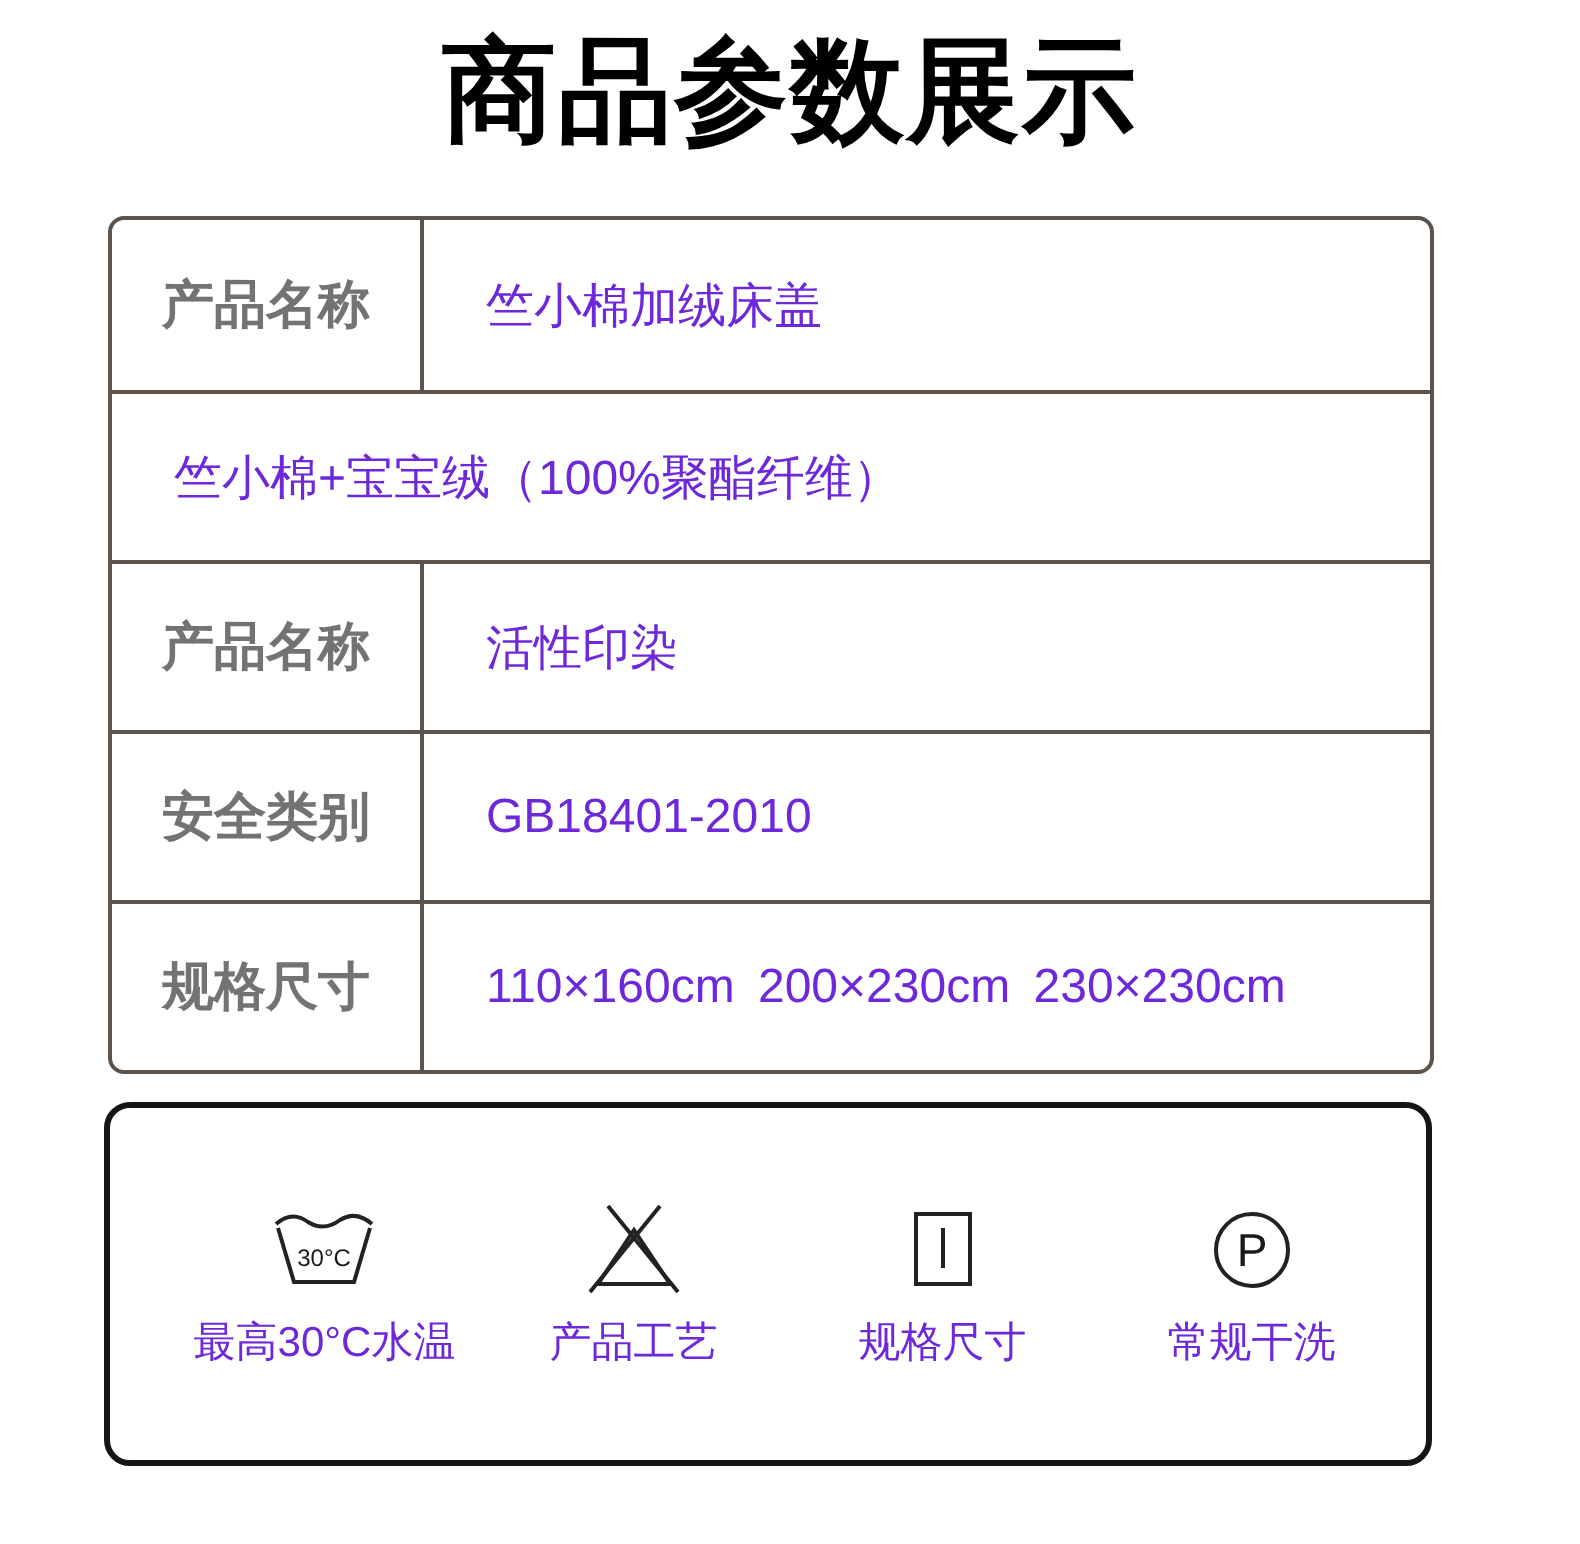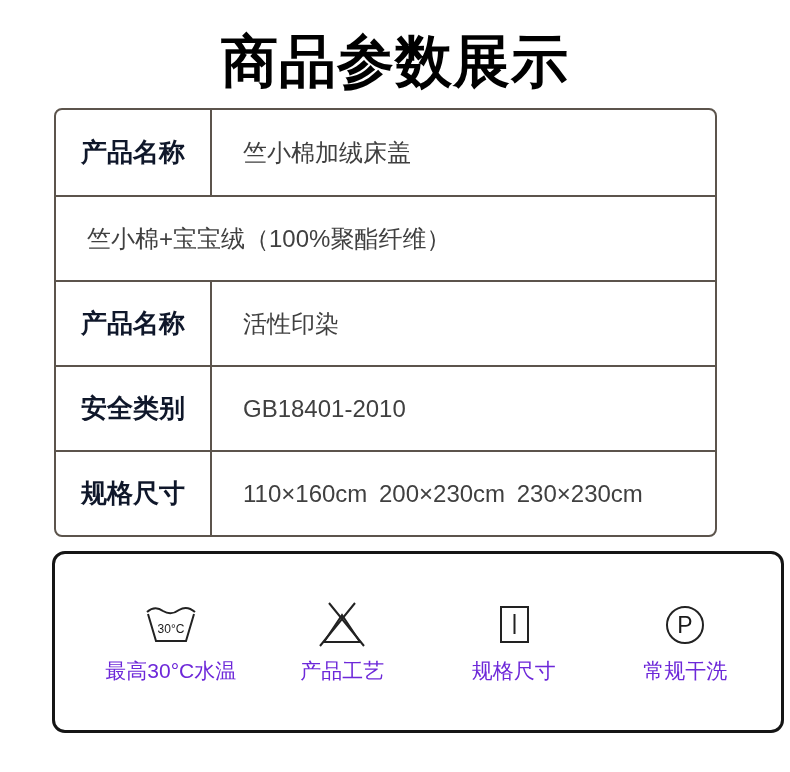--- a/index.html
+++ b/index.html
@@ -3,51 +3,51 @@
 <meta charset="utf-8">
 <style>
   html,body{margin:0;padding:0;}
   body{
     width:790px;height:772px;position:relative;overflow:hidden;
     background:#ffffff;
     font-family:"Liberation Sans", sans-serif;
     color:var(--text,#111111);
   }
   .page-title{
-    position:absolute;top:24px;left:0;width:790px;
+    position:absolute;top:8px;left:0;width:790px;
     margin:0;text-align:center;
     font-size:57px;font-weight:900;letter-spacing:1px;color:#000;
   }
   
   .spec-table{
     position:absolute;left:54px;top:108px;width:663px;
     box-sizing:border-box;
     border:2px solid var(--table-border,#5c544c);
     border-radius:8px;
     background:#fff;
   }
   .spec-row{
     display:flex;height:85px;box-sizing:border-box;
   }
   .spec-row + .spec-row{border-top:2px solid var(--table-border,#5c544c);}
   .spec-label{
     flex:0 0 156px;box-sizing:border-box;
     border-right:2px solid var(--table-border,#5c544c);
     display:flex;align-items:center;justify-content:center;
-    font-size:26px;font-weight:bold;color:#0f172a;
+    font-size:26px;font-weight:bold;color:#737373;
   }
   .spec-value{
     flex:1;display:flex;align-items:center;
     padding-left:31px;
-    font-size:24px;color:#404040;
+    font-size:24px;color:#6d28d9;
   }
   .spec-value.sizes{word-spacing:5px;}
   
   .care-box{
-    position:absolute;left:52px;top:551px;width:732px;height:182px;
+    position:absolute;left:52px;top:551px;width:664px;height:182px;
     box-sizing:border-box;
     border:3px solid var(--care-border,#151515);
     border-radius:13px;
     display:flex;align-items:center;
     justify-content:space-between;
     padding:0 10px 0 30px;
     background:#fff;
   }
   .care-item{
     flex:1;display:flex;flex-direction:column;align-items:center;

